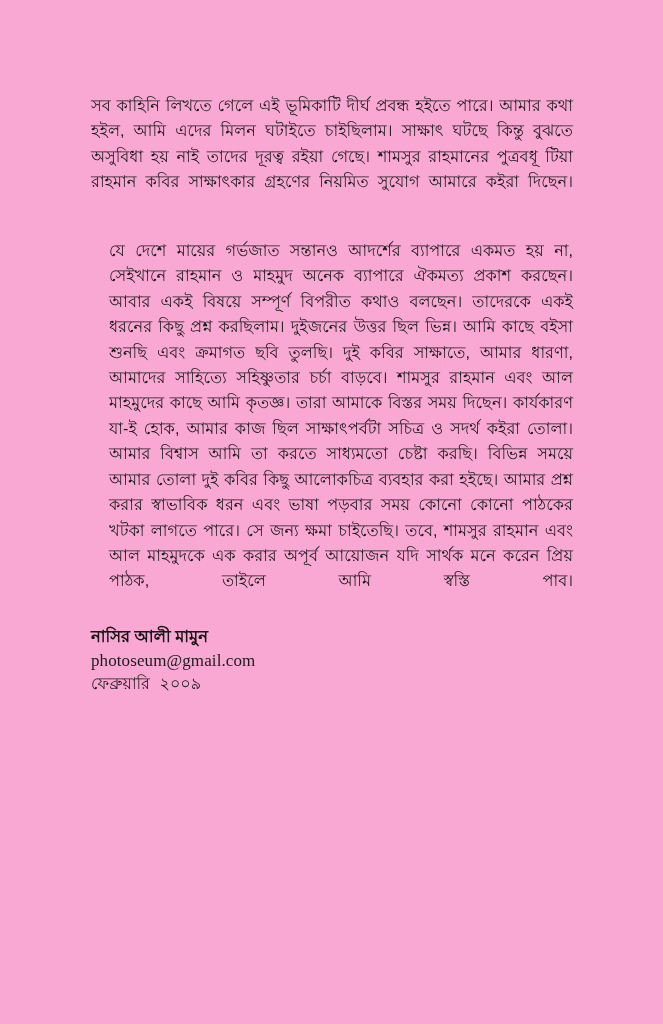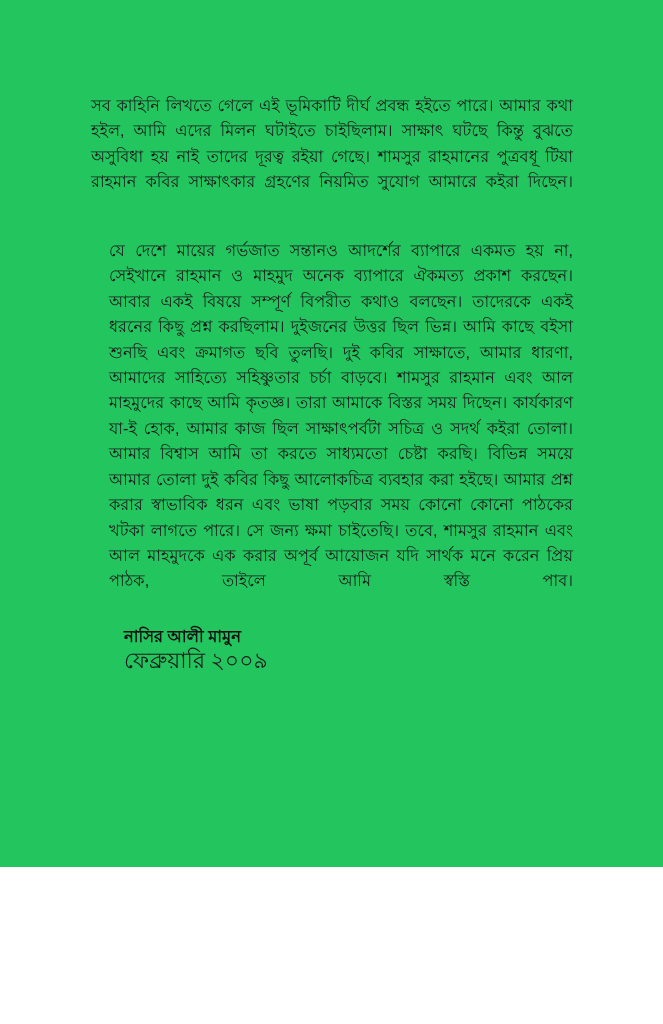--- a/index.html
+++ b/index.html
@@ -5,22 +5,22 @@
 <style>
   html, body {
     margin: 0;
     padding: 0;
     background: #ffffff;
   }
 
   .page {
     position: relative;
     width: 663px;
-    height: 867px;
-    background: #22c55e;
+    height: 1024px;
+    background: #f9a8d4;
     overflow: hidden;
     box-sizing: border-box;
   }
 
   .text-block {
     position: absolute;
     left: 91px;
     top: 93px;
     width: 482px;
   }
@@ -47,21 +47,20 @@
     display: inline-block;
     width: 100%;
   }
 
   
   .signature {
     position: absolute;
     left: 91px;
     top: 624px;
     width: 300px;
-    margin-left: 33px;
   }
 
   .sig-name {
     font-family: "Liberation Sans", "DejaVu Sans", sans-serif;
     font-size: 16.4px;
     font-weight: 700;
     line-height: 24px;
     color: #141414;
     margin: 0;
   }
@@ -70,36 +69,37 @@
     font-family: "Liberation Serif", "DejaVu Serif", serif;
     font-size: 17px;
     font-weight: 400;
     line-height: 25px;
     color: #1b1b1b;
     margin: 0;
     letter-spacing: 0.1px;
   }
 
   .sig-date {
-    font-family: Liberation Serif, serif;
-    font-size: 22px;
+    font-family: Liberation Mono, monospace;
+    font-size: 16px;
     font-weight: 400;
     line-height: 25px;
     color: #1b1b1b;
     margin: 0;
   }
 </style>
 </head>
 <body>
 
 <div class="page">
 
   <div class="text-block">
     <p class="para">সব কাহিনি লিখতে গেলে এই ভূমিকাটি দীর্ঘ প্রবন্ধ হইতে পারে। আমার কথা হইল, আমি এদের মিলন ঘটাইতে চাইছিলাম। সাক্ষাৎ ঘটছে কিন্তু বুঝতে অসুবিধা হয় নাই তাদের দূরত্ব রইয়া গেছে। শামসুর রাহমানের পুত্রবধূ টিয়া রাহমান কবির সাক্ষাৎকার গ্রহণের নিয়মিত সুযোগ আমারে কইরা দিছেন।</p>
     <p class="para">যে দেশে মায়ের গর্ভজাত সন্তানও আদর্শের ব্যাপারে একমত হয় না, সেইখানে রাহমান ও মাহমুদ অনেক ব্যাপারে ঐকমত্য প্রকাশ করছেন। আবার একই বিষয়ে সম্পূর্ণ বিপরীত কথাও বলছেন। তাদেরকে একই ধরনের কিছু প্রশ্ন করছিলাম। দুইজনের উত্তর ছিল ভিন্ন। আমি কাছে বইসা শুনছি এবং ক্রমাগত ছবি তুলছি। দুই কবির সাক্ষাতে, আমার ধারণা, আমাদের সাহিত্যে সহিষ্ণুতার চর্চা বাড়বে। শামসুর রাহমান এবং আল মাহমুদের কাছে আমি কৃতজ্ঞ। তারা আমাকে বিস্তর সময় দিছেন। কার্যকারণ যা-ই হোক, আমার কাজ ছিল সাক্ষাৎপর্বটা সচিত্র ও সদর্থ কইরা তোলা। আমার বিশ্বাস আমি তা করতে সাধ্যমতো চেষ্টা করছি। বিভিন্ন সময়ে আমার তোলা দুই কবির কিছু আলোকচিত্র ব্যবহার করা হইছে। আমার প্রশ্ন করার স্বাভাবিক ধরন এবং ভাষা পড়বার সময় কোনো কোনো পাঠকের খটকা লাগতে পারে। সে জন্য ক্ষমা চাইতেছি। তবে, শামসুর রাহমান এবং আল মাহমুদকে এক করার অপূর্ব আয়োজন যদি সার্থক মনে করেন প্রিয় পাঠক, তাইলে আমি স্বস্তি পাব।</p>
   </div>
 
   <div class="signature">
     <p class="sig-name">নাসির আলী মামুন</p>
+    <p class="sig-email">photoseum@gmail.com</p>
     <p class="sig-date">ফেব্রুয়ারি ২০০৯</p>
   </div>
 
 </div>
 
 </body></html>

